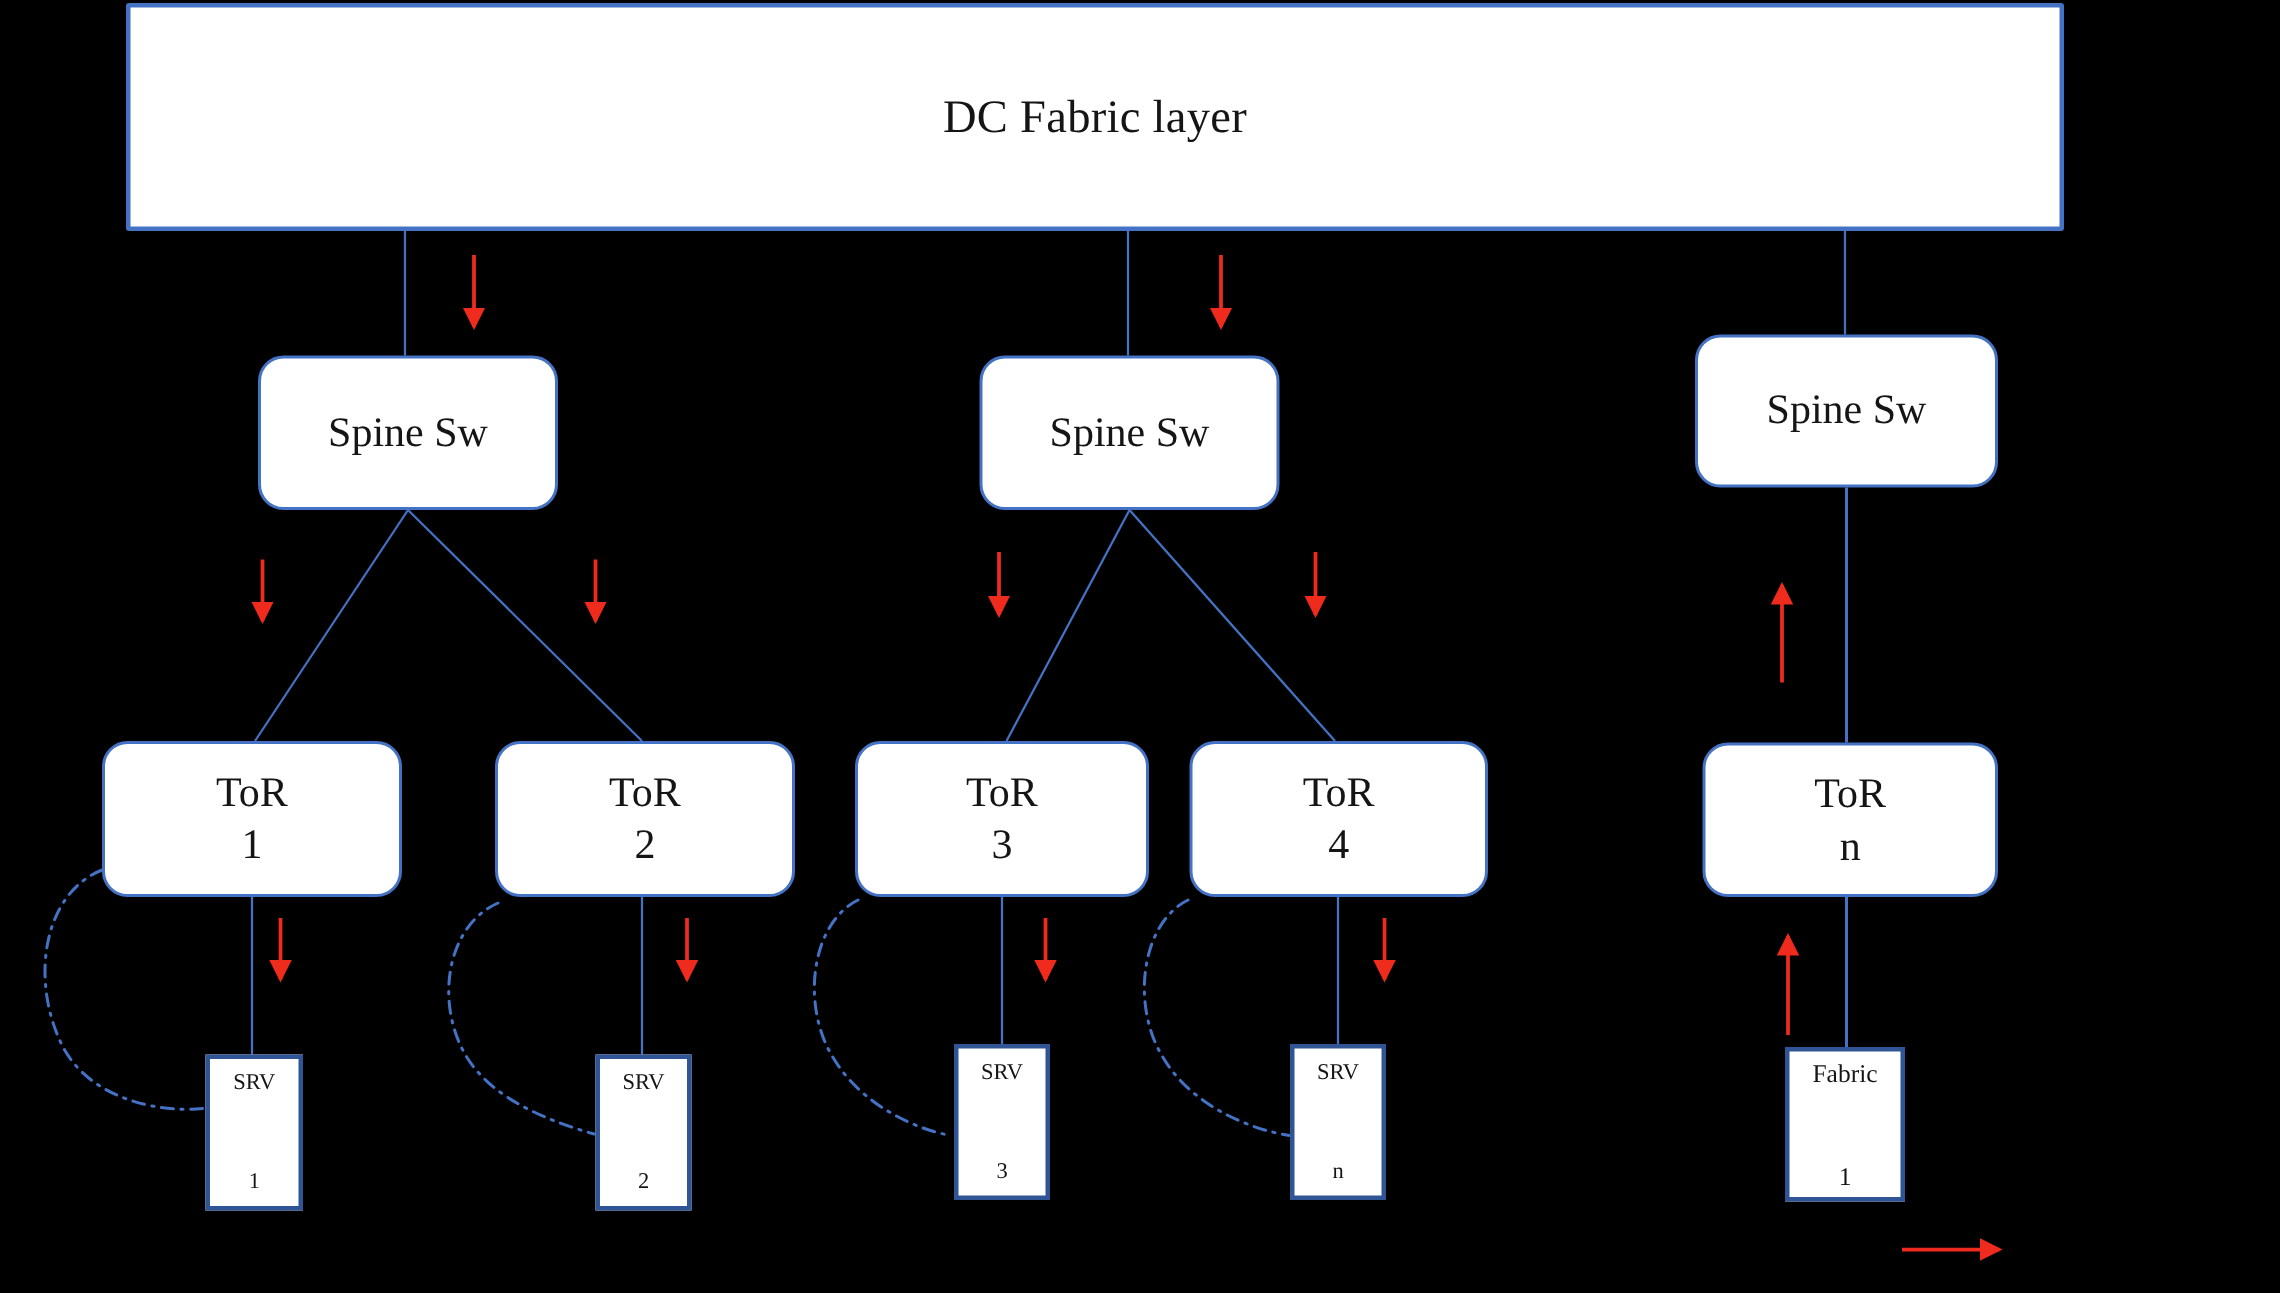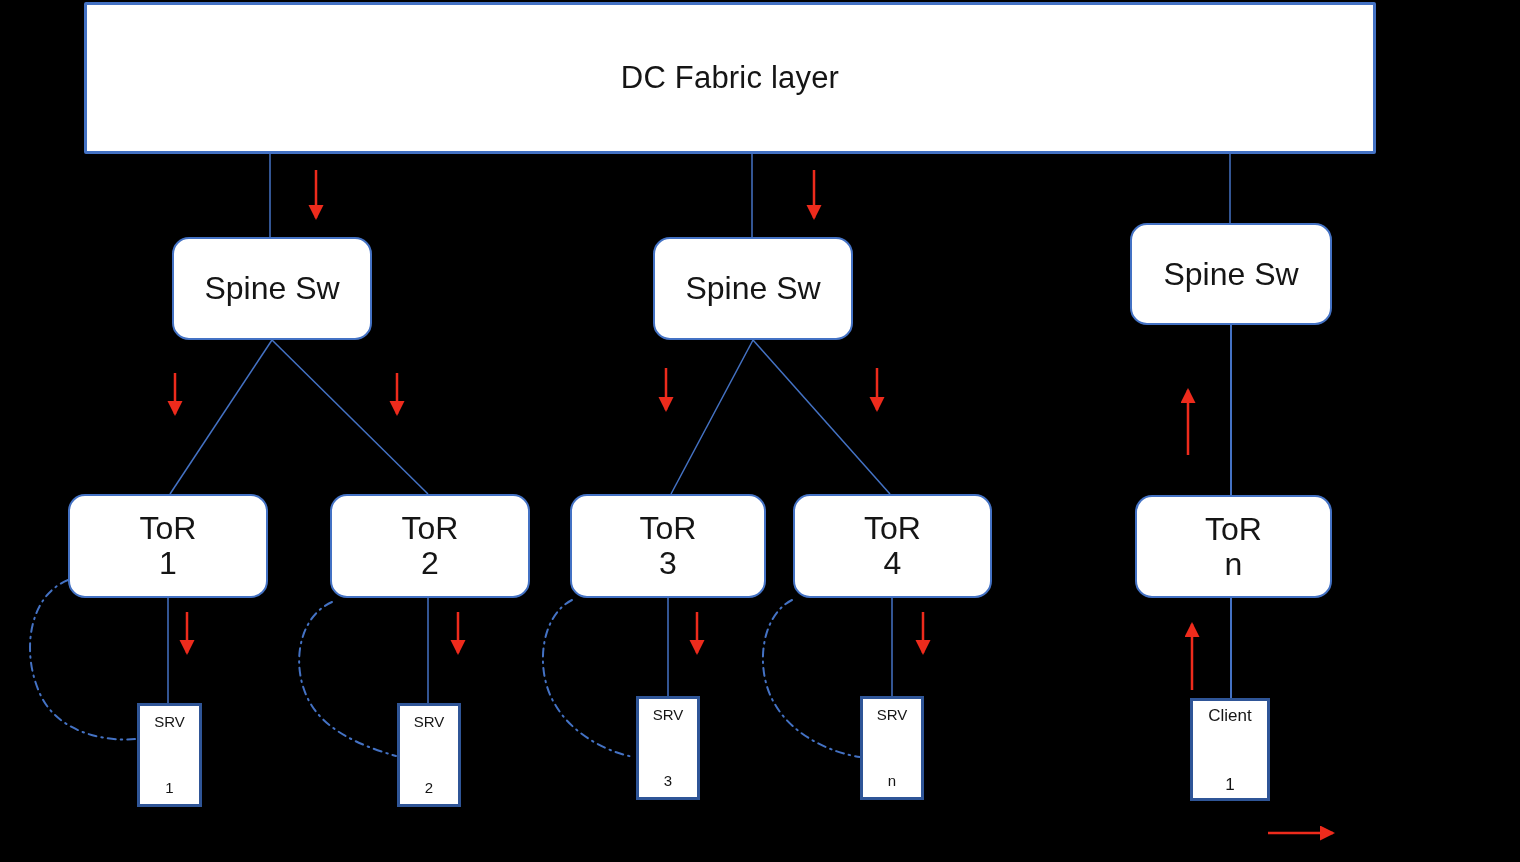--- a/index.html
+++ b/index.html
@@ -6,34 +6,34 @@
     --blue:#4472C4;
     --blue-dark:#2F5597;
     --red:#EE2B1C;
     --node-fill:#FFFFFF;
     --bg:#000000;
     --text:#151515;
   }
   html,body{margin:0;padding:0;background:var(--bg);}
   #canvas{
     position:relative;width:1520px;height:862px;background:var(--bg);
-    font-family:Liberation Sans, sans-serif;color:var(--text);overflow:hidden;
+    font-family:Liberation Serif, serif;color:var(--text);overflow:hidden;
   }
   #connectors{position:absolute;left:0;top:0;width:1520px;height:862px;}
   .node{
     position:absolute;background:var(--node-fill);
     display:flex;flex-direction:column;align-items:center;justify-content:center;
     text-align:center;box-sizing:border-box;z-index:2;
   }
   .fabric{
     left:84px;top:2px;width:1292px;height:152px;
     border:3px solid var(--blue);border-radius:2px;
     font-size:31px;letter-spacing:0.2px;
   }
-  .rounded{border:2.5px solid var(--blue);border-radius:17px;font-size:32px;}
+  .rounded{border:2.5px solid var(--blue);border-radius:17px;font-size:28px;}
   .spine1{left:172px;top:237px;width:200px;height:103px;}
   .spine2{left:653px;top:237px;width:200px;height:103px;}
   .spine-n{left:1130px;top:223px;width:202px;height:102px;}
   .tor{line-height:35px;justify-content:center;}
   .tor1{left:68px;top:494px;width:200px;height:104px;}
   .tor2{left:330px;top:494px;width:200px;height:104px;}
   .tor3{left:570px;top:494px;width:196px;height:104px;}
   .tor4{left:793px;top:494px;width:199px;height:104px;}
   .tor-n{left:1135px;top:495px;width:197px;height:103px;}
   .endpoint{
@@ -148,17 +148,17 @@
   </div>
   <div class="node endpoint srv3">
     <span>SRV</span>
     <span>3</span>
   </div>
   <div class="node endpoint srv-n">
     <span>SRV</span>
     <span>n</span>
   </div>
   <div class="node endpoint client1">
-    <span>Client</span>
+    <span>Fabric</span>
     <span>1</span>
   </div>
 
 </div>
 
 </body></html>

